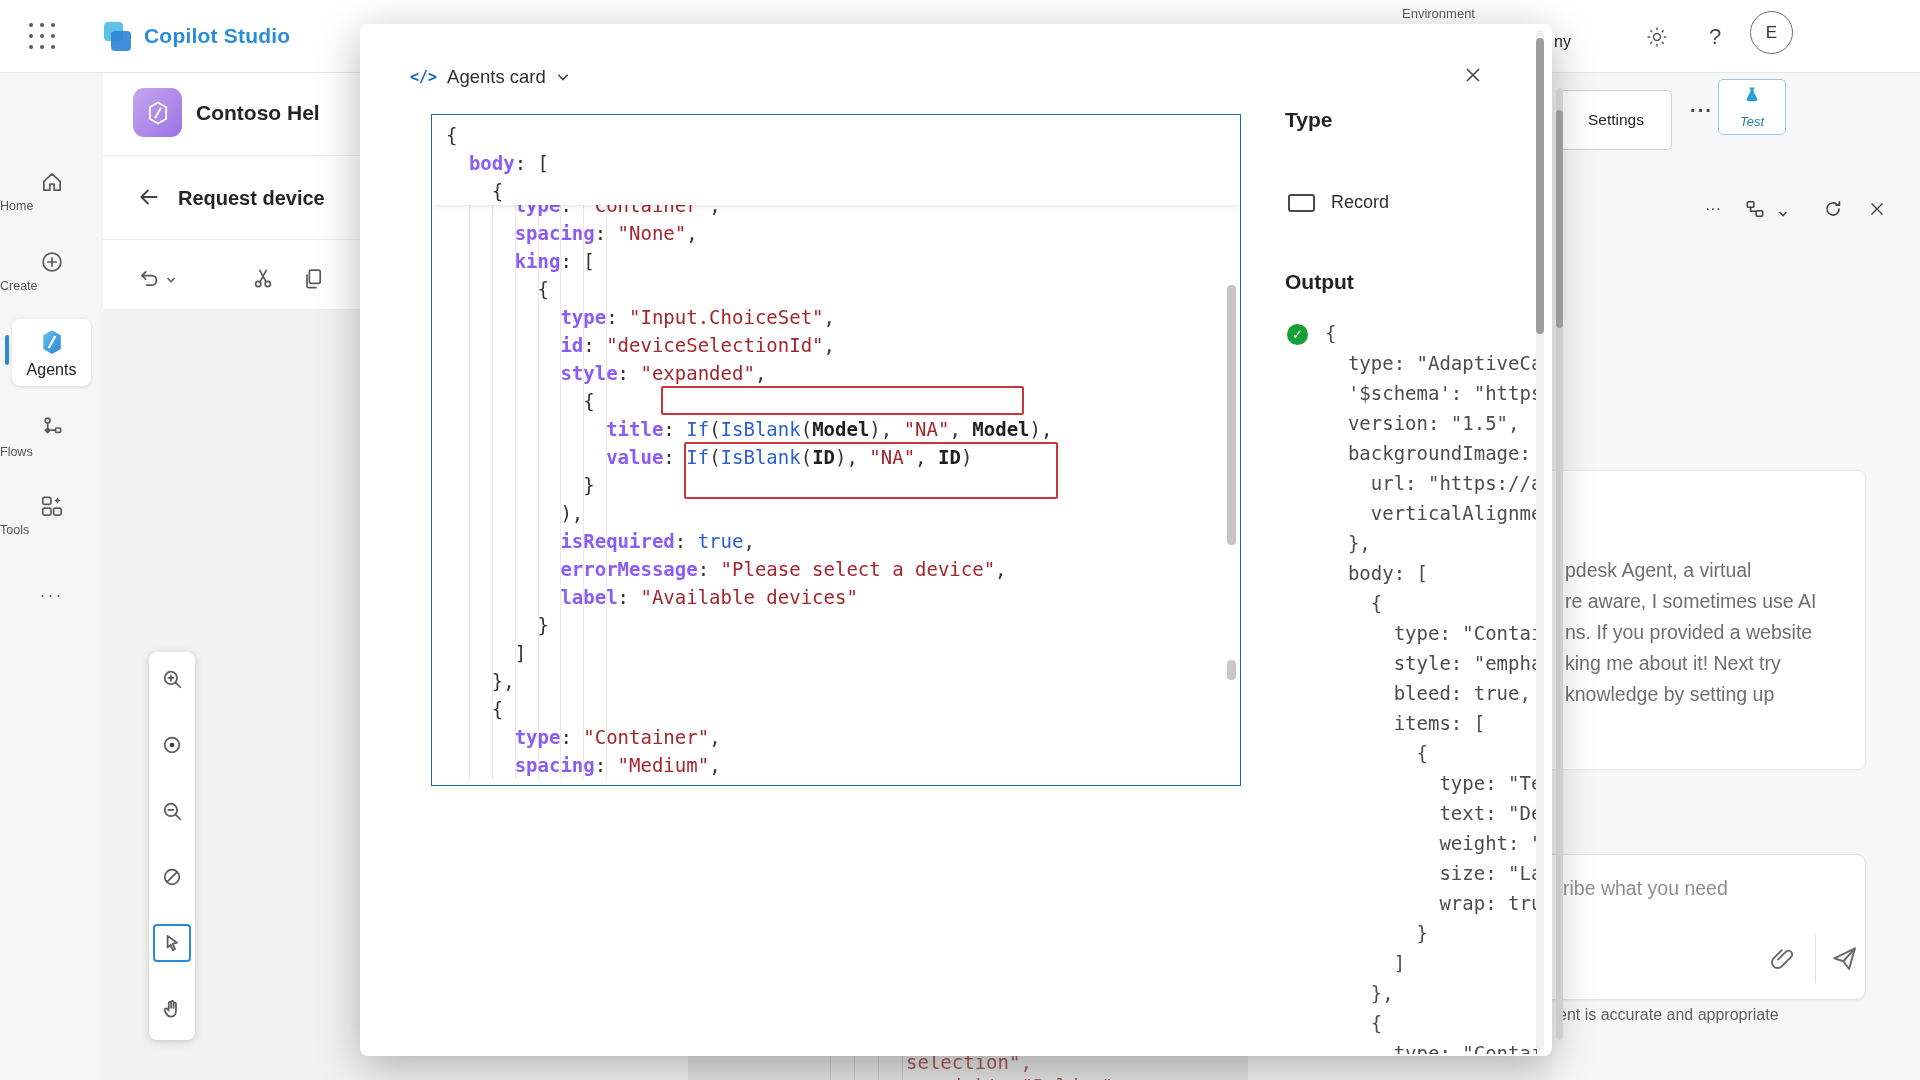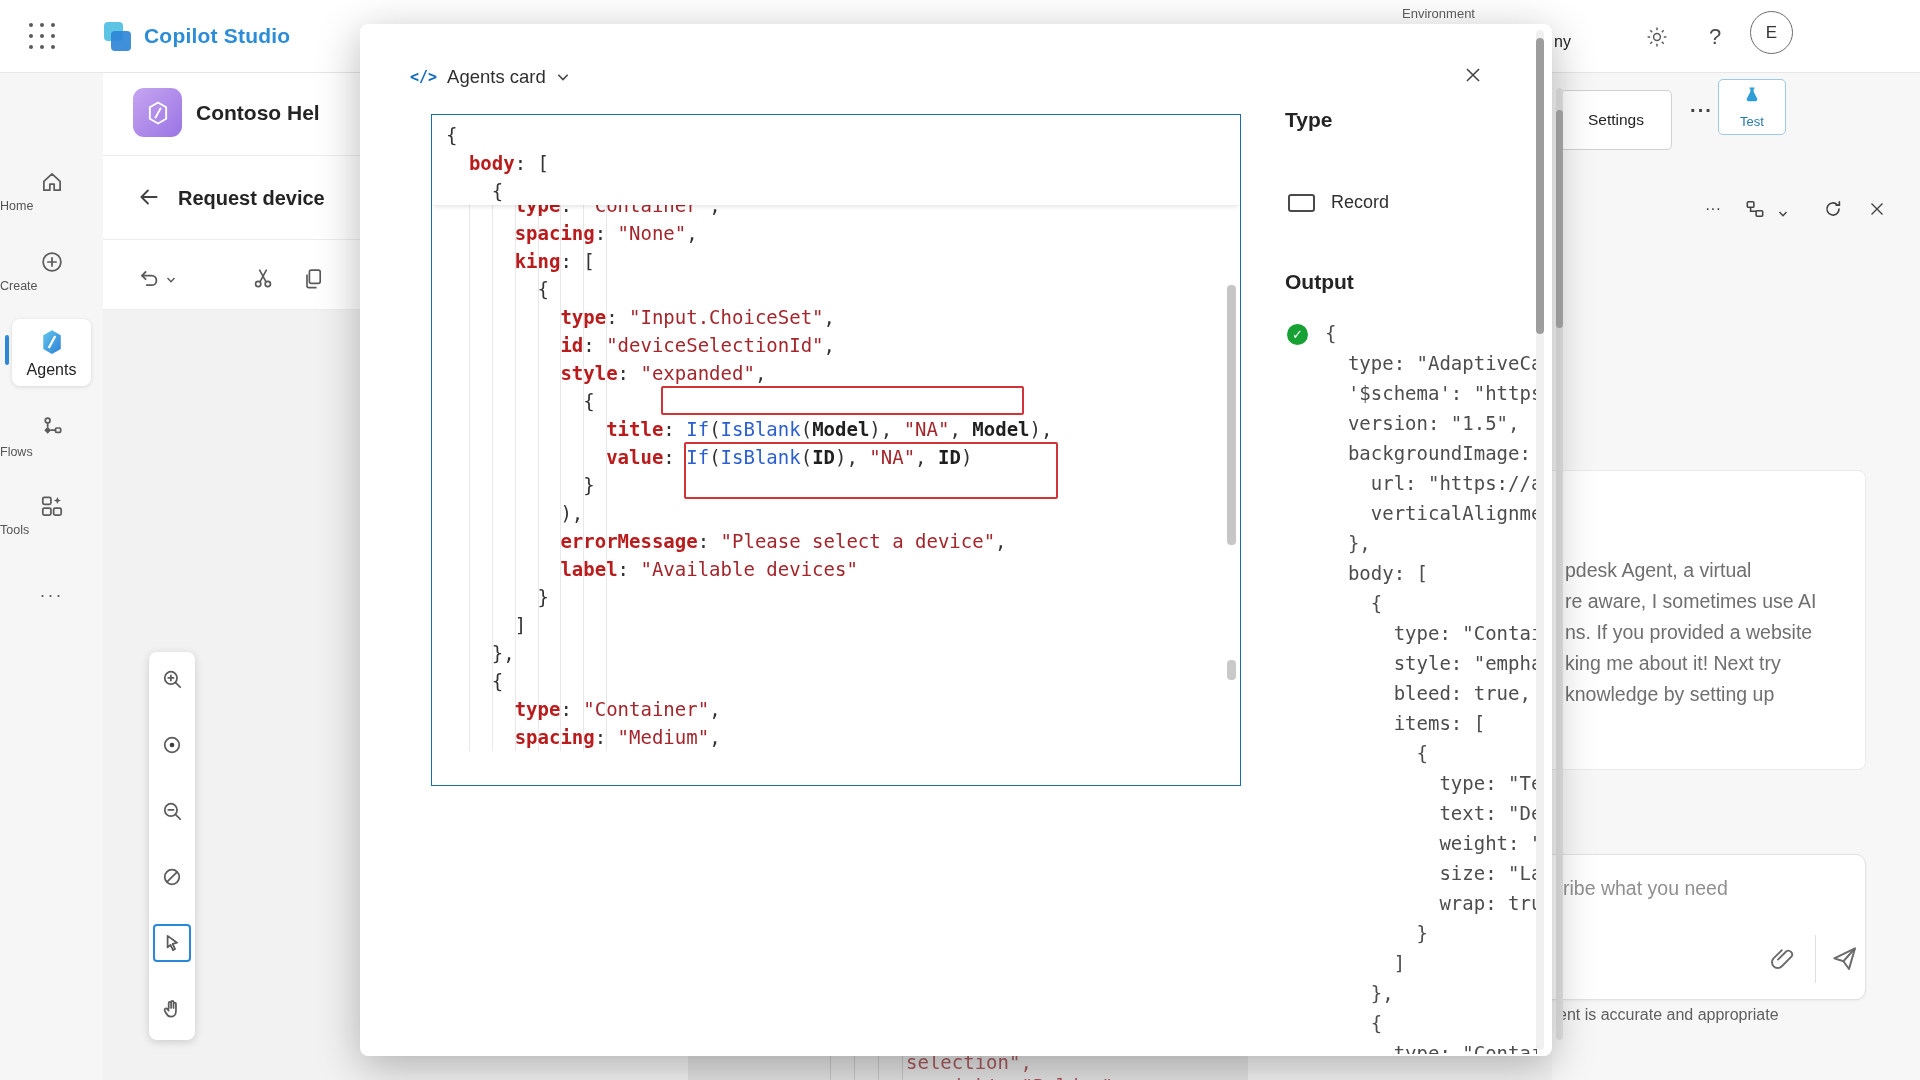--- a/index.html
+++ b/index.html
@@ -63,21 +63,21 @@
   #canvas-strip .t2 { position:absolute; left:242px; top:21px; font-family:"DejaVu Sans Mono",monospace;
     font-size:19px; color:#a6585c; white-space:pre; }
 
   
   #right-pane { position:absolute; left:1552px; top:73px; width:368px; height:1007px; background:#f7f7f7; z-index:3; }
   #settings-btn { position:absolute; left:8px; top:17px; width:112px; height:60px; background:#fff;
     border:1px solid #d1d1d1; border-radius:5px; font-size:15.5px; color:#242424; cursor:pointer;
     font-family:"Liberation Sans",sans-serif; }
   #hdr-more { position:absolute; left:138px; top:26px; font-size:20px; font-weight:700; letter-spacing:1px; color:#424242; cursor:pointer; }
   #test-btn { position:absolute; left:166px; top:6px; width:68px; height:56px; background:#fff; border:1.5px solid #9cc9e8;
-    border-radius:5px; display:flex; flex-direction:column; align-items:center; justify-content:center; gap:9px; cursor:pointer; }
+    border-radius:5px; display:flex; flex-direction:column; align-items:center; justify-content:center; gap:9px; cursor:pointer;font-style:italic; }
   #test-btn .tlbl { font-size:13px; color:#2779ae; }
   .pane-ic { position:absolute; top:123px; width:26px; height:26px; color:#424242; display:flex;
     align-items:center; justify-content:center; cursor:pointer; }
   #pane-scroll { position:absolute; left:4px; top:15px; width:7px; height:952px; background:#e4e4e4; border-radius:4px; }
   #pane-scroll .thumb { position:absolute; left:0; top:22px; width:7px; height:218px; background:#ababab; border-radius:4px; }
   #chat-card { position:absolute; left:-52px; top:397px; width:366px; height:300px; background:#fff;
     border:1px solid #ebebeb; border-radius:8px; }
   #chat-lines { position:absolute; left:64px; top:84px; font-size:19.5px; line-height:31px; color:#6f6f6f; white-space:nowrap; }
   #composer { position:absolute; left:-52px; top:781px; width:366px; height:146px; background:#fff;
     border:1px solid #e2e2e2; border-radius:10px; box-shadow:0 1px 3px rgba(0,0,0,.05); }
@@ -98,21 +98,21 @@
 
   
   #editor { position:absolute; left:71px; top:90px; width:810px; height:672px; border:1.3px solid #1b6ca8;
     background:#fff; overflow:hidden; font-family:"DejaVu Sans Mono",monospace; font-size:19px; }
   .cl { height:28px; line-height:28px; white-space:pre; position:relative; z-index:1; }
   #code-sticky { position:relative; z-index:3; background:#fff; padding:6px 0 0 14px;
     box-shadow:0 3px 5px -2px rgba(0,0,0,.14); }
   #code-scroll { position:relative; z-index:1; margin-top:-14px; padding-left:14px; }
   #guides { position:absolute; left:0; top:0; bottom:0; width:100%; z-index:0; }
   #guides i { position:absolute; top:0; bottom:0; width:1px; background:#e8e8e8; }
-  .tk-k { color:#b91c1c; font-weight:700; }
+  .tk-k { color:#8b5cf6; font-weight:700; }
   .tk-p { color:#333; }
   .tk-s { color:#a4262c; }
   .tk-f { color:#2b5fd0; }
   .tk-b { color:#2b5fd0; }
   .tk-i { color:#1f1f1f; font-weight:700; }
   .err-box { position:absolute; border:2px solid #d13438; border-radius:2px; z-index:4; pointer-events:none; }
   #err1 { left:calc(12px + 19ch); top:195px; width:calc(31ch + 8px); height:29px; }
   #err2 { left:calc(12px + 21ch); top:251px; width:calc(32ch + 8px); height:57px; }
   #ed-scroll { position:absolute; left:795px; top:170px; width:9px; height:260px; background:#c6c6c6; border-radius:4px; z-index:5; }
   #ed-mark { position:absolute; left:795px; top:545px; width:9px; height:20px; background:#c9c9c9; border-radius:4px; z-index:5; }
@@ -398,20 +398,21 @@
         <div class="cl"><span class="tk-p">      </span><span class="tk-k">king</span><span class="tk-p">: [</span></div>
         <div class="cl"><span class="tk-p">        </span><span class="tk-p">{</span></div>
         <div class="cl"><span class="tk-p">          </span><span class="tk-k">type</span><span class="tk-p">: </span><span class="tk-s">"Input.ChoiceSet"</span><span class="tk-p">,</span></div>
         <div class="cl"><span class="tk-p">          </span><span class="tk-k">id</span><span class="tk-p">: </span><span class="tk-s">"deviceSelectionId"</span><span class="tk-p">,</span></div>
         <div class="cl"><span class="tk-p">          </span><span class="tk-k">style</span><span class="tk-p">: </span><span class="tk-s">"expanded"</span><span class="tk-p">,</span></div>
         <div class="cl"><span class="tk-p">            </span><span class="tk-p">{</span></div>
         <div class="cl"><span class="tk-p">              </span><span class="tk-k">title</span><span class="tk-p">: </span><span class="tk-f">If</span><span class="tk-p">(</span><span class="tk-f">IsBlank</span><span class="tk-p">(</span><span class="tk-i">Model</span><span class="tk-p">), </span><span class="tk-s">"NA"</span><span class="tk-p">, </span><span class="tk-i">Model</span><span class="tk-p">),</span></div>
         <div class="cl"><span class="tk-p">              </span><span class="tk-k">value</span><span class="tk-p">: </span><span class="tk-f">If</span><span class="tk-p">(</span><span class="tk-f">IsBlank</span><span class="tk-p">(</span><span class="tk-i">ID</span><span class="tk-p">), </span><span class="tk-s">"NA"</span><span class="tk-p">, </span><span class="tk-i">ID</span><span class="tk-p">)</span></div>
         <div class="cl"><span class="tk-p">            </span><span class="tk-p">}</span></div>
         <div class="cl"><span class="tk-p">          </span><span class="tk-p">),</span></div>
+        <div class="cl"><span class="tk-p">          </span><span class="tk-k">isRequired</span><span class="tk-p">: </span><span class="tk-b">true</span><span class="tk-p">,</span></div>
         <div class="cl"><span class="tk-p">          </span><span class="tk-k">errorMessage</span><span class="tk-p">: </span><span class="tk-s">"Please select a device"</span><span class="tk-p">,</span></div>
         <div class="cl"><span class="tk-p">          </span><span class="tk-k">label</span><span class="tk-p">: </span><span class="tk-s">"Available devices"</span></div>
         <div class="cl"><span class="tk-p">        </span><span class="tk-p">}</span></div>
         <div class="cl"><span class="tk-p">      </span><span class="tk-p">]</span></div>
         <div class="cl"><span class="tk-p">    </span><span class="tk-p">},</span></div>
         <div class="cl"><span class="tk-p">    </span><span class="tk-p">{</span></div>
         <div class="cl"><span class="tk-p">      </span><span class="tk-k">type</span><span class="tk-p">: </span><span class="tk-s">"Container"</span><span class="tk-p">,</span></div>
         <div class="cl"><span class="tk-p">      </span><span class="tk-k">spacing</span><span class="tk-p">: </span><span class="tk-s">"Medium"</span><span class="tk-p">,</span></div>
       </div>
     <div id="ed-scroll"></div>

